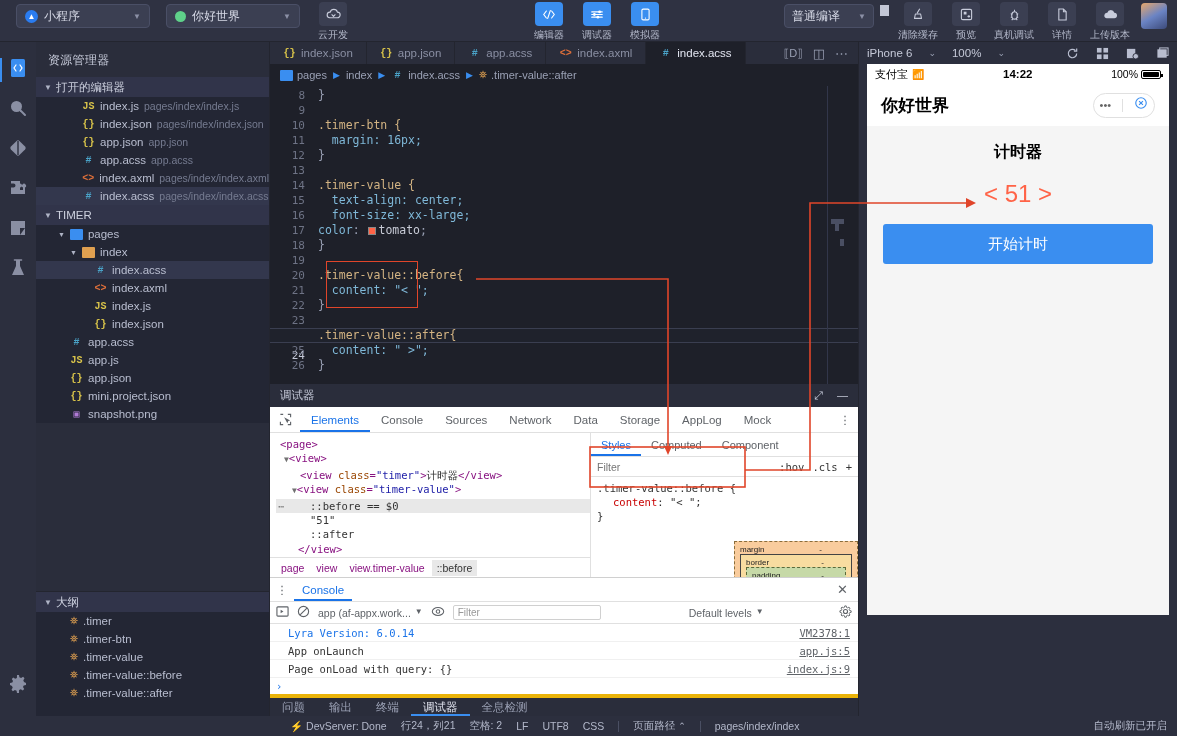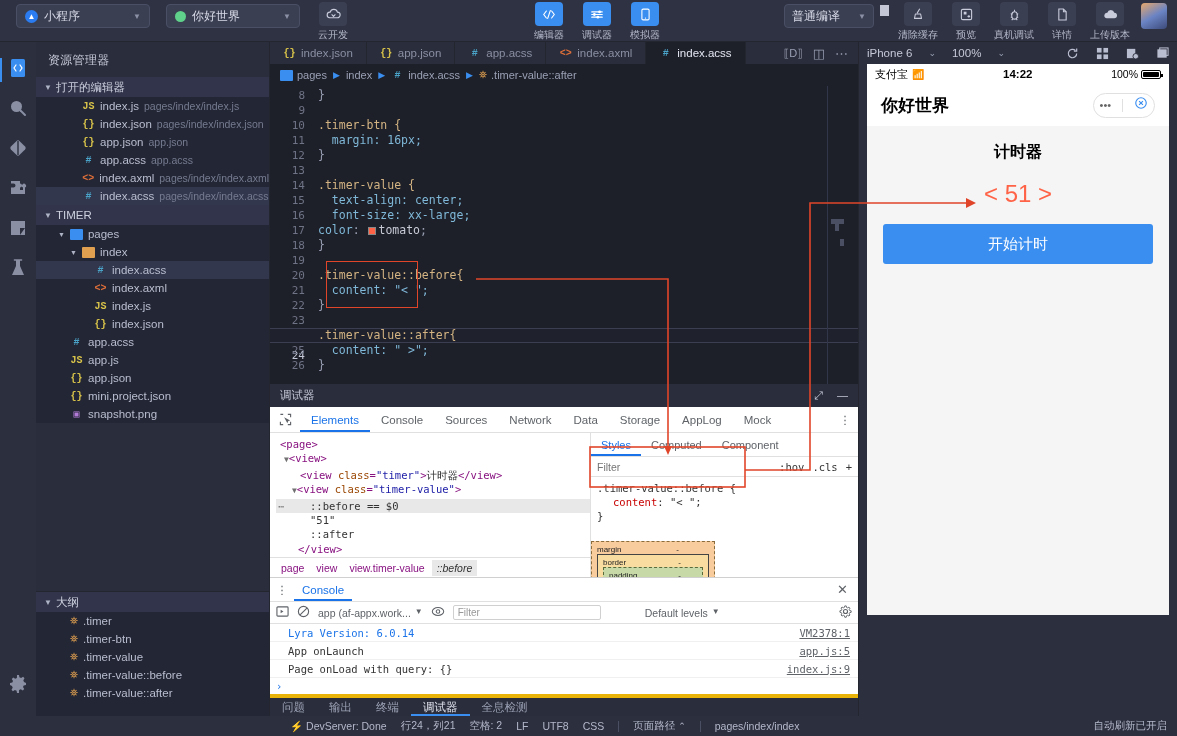--- a/index.html
+++ b/index.html
@@ -166,35 +166,35 @@
   .t-attr { color: #994500; }
   .t-val { color: #1a1aa6; }
   .t-txt { color: #333; }
   .t-ps { color: #333; }
   .t-arrow { color: #727272; font-size: 8px; }
   .dom-crumb {
     height: 20px; border-top: 1px solid #e0e0e0; display: flex; align-items: center;
     gap: 2px; padding: 0 6px; font-size: 10.5px; color: #881280; flex: 0 0 20px; background:#fff;
   }
   .dom-crumb span { padding: 2px 5px; cursor:pointer; }
-  .dom-crumb span.sel { background: #e8e8e8; color:#333;font-style:italic; }
+  .dom-crumb span.sel { background: #e8e8e8; color:#333; }
 
   .styles-pane { flex: 0 0 267px; display: flex; flex-direction: column; background:#fff; min-width:0; }
   .st-tabs { height: 24px; display: flex; align-items: stretch; border-bottom: 1px solid #e0e0e0; font-size: 11px; color:#5f6368; flex:0 0 24px;}
   .st-tab { padding: 0 10px; display: flex; align-items: center; cursor: pointer; }
   .st-tab.active { color: #1a73e8; box-shadow: inset 0 -2px 0 #1a73e8; }
   .st-filter { height: 20px; display: flex; align-items: center; border-bottom: 1px solid #e0e0e0; font-size: 10.5px; flex: 0 0 20px; }
   .st-filter input { border: none; outline: none; font-size: 10.5px; flex: 1; padding-left: 6px; color:#333; font-family:"Liberation Sans",sans-serif; }
   .st-filter .rt { display:flex; gap:8px; padding-right:6px; align-items:center; color:#333; font-family:"DejaVu Sans Mono",monospace; font-size:10.5px;}
   .st-rules { font-family: "DejaVu Sans Mono","Liberation Mono", monospace; font-size: 10.5px;
     line-height: 14px; padding: 4px 6px; color: #333; }
   .st-sel { color: #333; }
   .st-prop { color: #c80000; }
   .st-pv { color: #333; }
-  .boxmodel { display:flex; justify-content:flex-start; padding-top: 14px; }
+  .boxmodel { display:flex; justify-content:flex-end; padding-top: 14px; }
   .bm { width: 124px; font-size: 8px; font-family:"Liberation Sans",sans-serif; color:#222;}
   .bm-margin { background:#f9cc9d; border: 1px dashed #8a6d3b; padding: 3px 5px 4px; }
   .bm-border { background:#fdd9a0; border: 1px solid #444; padding: 3px 5px 4px; background:#f8dca0;}
   .bm-padding { background:#c6d9a7; border: 1px dashed #5a6a3a; padding: 3px 5px 4px; }
   .bm-content { background:#9fc4dc; border: 1px solid #5b7fa0; text-align:center; padding: 2px 0; }
   .bm-lab { display:flex; justify-content:space-between; }
 
   
   .console-pane { flex: 0 0 107px; display: flex; flex-direction: column; background: #fff; border-top: 1px solid #d0d0d0; }
   .con-head { height: 24px; display: flex; align-items: center; font-size: 11.5px; color: #5f6368; border-bottom: 1px solid #e0e0e0; flex:0 0 24px;}
@@ -803,21 +803,21 @@
                 <span>app (af-appx.work...</span>
                 <span style="font-size:8px;">▼</span>
               </span>
             <span>
               <svg width="14" height="11" viewBox="0 0 16 12">
                   <ellipse cx="8" cy="6" rx="6.5" ry="4.5" fill="none" stroke="#5f6368" stroke-width="1.2"></ellipse>
                   <circle cx="8" cy="6" r="2" fill="none" stroke="#5f6368" stroke-width="1.2"></circle>
                 </svg>
             </span>
             <span class="con-filter">Filter</span>
-            <span class="ctx" style="margin-left:36px;">
+            <span class="ctx" style="margin-left:80px;">
                 <span>Default levels</span>
                 <span style="font-size:8px;">▼</span>
               </span>
             <span style="margin-left:auto;">
               <svg width="13" height="13" viewBox="0 0 14 14">
                   <circle cx="7" cy="7" r="2.2" fill="none" stroke="#5f6368" stroke-width="1.2"></circle>
                   <path d="M6.2 1h1.6l.3 1.6 1.2.5 1.4-.8 1.1 1.1-.8 1.4.5 1.2 1.6.3v1.6l-1.6.3-.5 1.2.8 1.4-1.1 1.1-1.4-.8-1.2.5-.3 1.6H6.2l-.3-1.6-1.2-.5-1.4.8-1.1-1.1.8-1.4-.5-1.2L1 7.8V6.2l1.5-.3.5-1.2-.8-1.4 1.1-1.1 1.4.8 1.2-.5z" fill="none" stroke="#5f6368" stroke-width="1"></path>
                 </svg>
             </span>
           </div>

